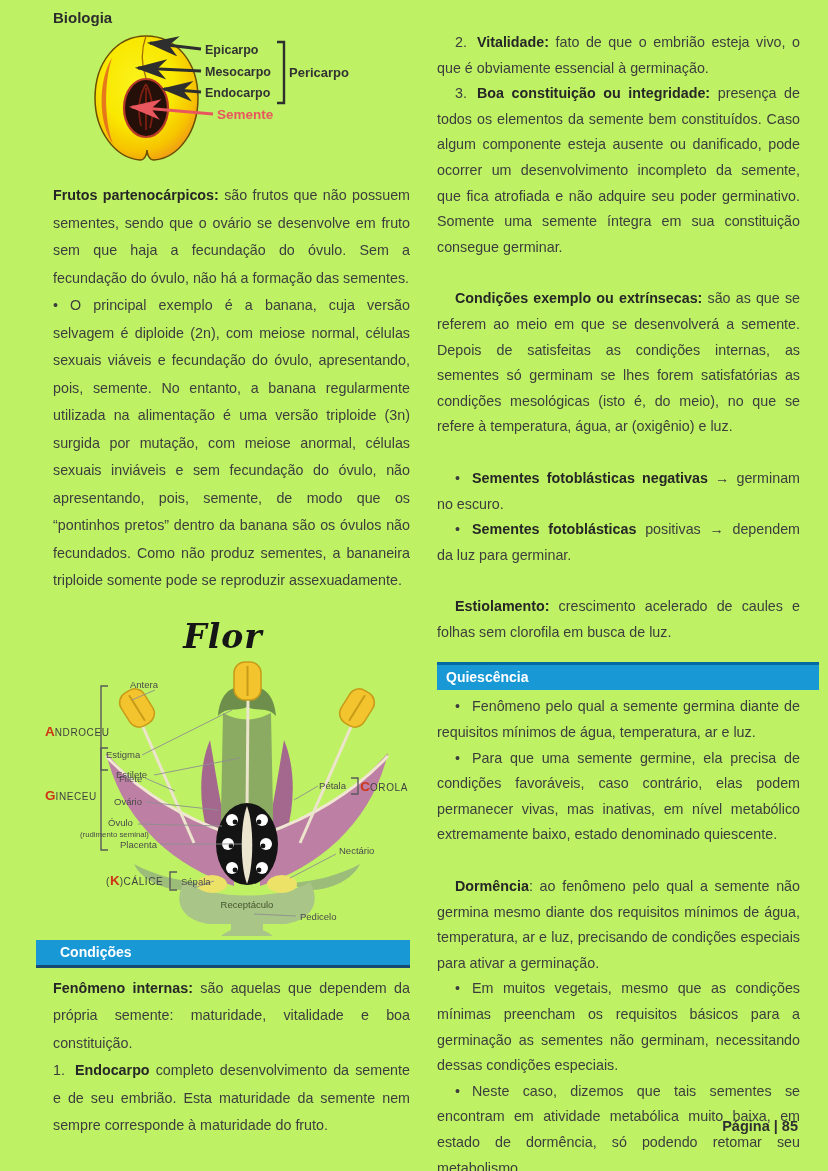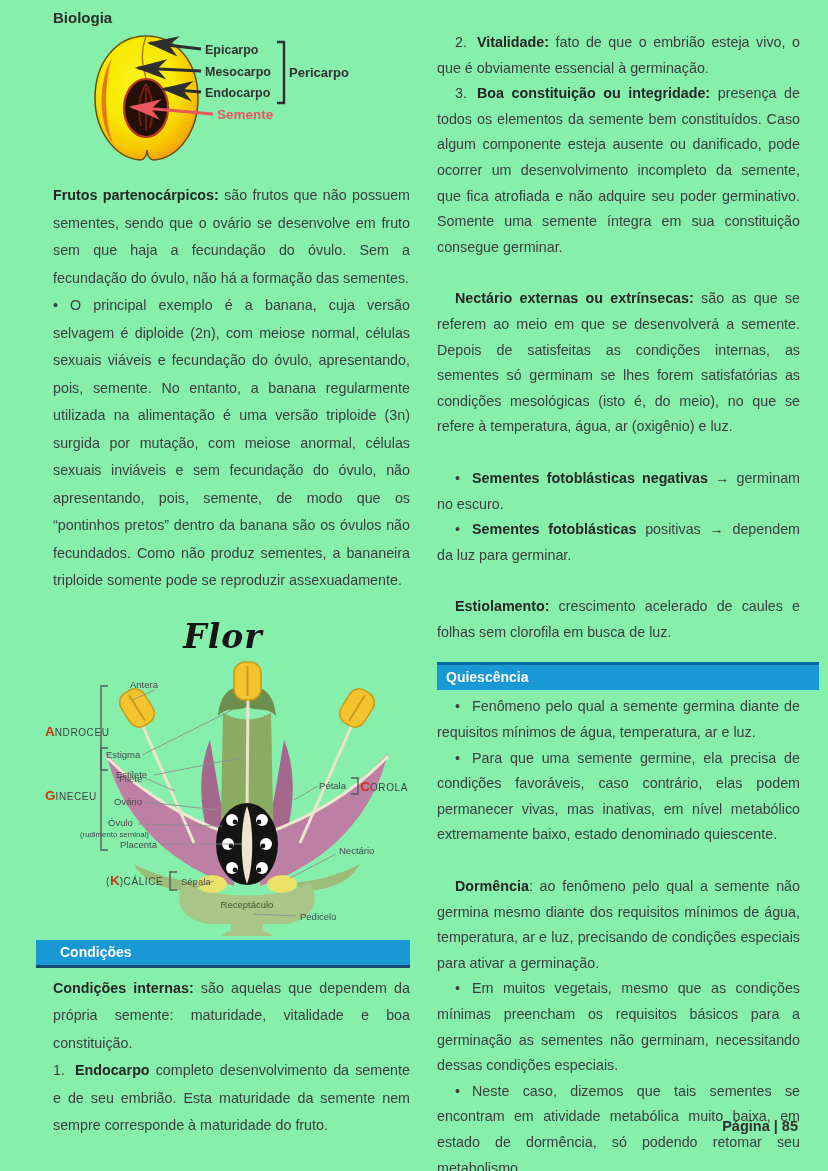--- a/index.html
+++ b/index.html
@@ -1,17 +1,17 @@
 <!DOCTYPE html>
 <html><head>
 <meta charset="utf-8">
 <style>
   html,body { margin:0; padding:0; background:#e9e9e9; }
   .page {
-    position:relative; width:828px; height:1171px; background:#86efac;
+    position:relative; width:828px; height:1171px; background:#bef264;
     font-family:"Liberation Sans", sans-serif; color:#3d3d3d; overflow:hidden;
     margin:0 auto;
   }
   .doc-header { position:absolute; left:53px; top:9px; font-size:15px; font-weight:700; color:#2d2d2d; }
   .doc-footer { position:absolute; right:30px; top:1118px; font-size:14.5px; font-weight:600; color:#2f2f2f; }
 
   .col-left  { position:absolute; left:36px;  top:28px; width:374px; }
   .col-right { position:absolute; left:437px; top:30px; width:373px; }
 
   .para { margin:0; text-align:justify; font-size:14.3px; }
@@ -195,29 +195,29 @@
       <text class="glab" x="297" y="196">Nectário</text>
       <text x="64" y="227"><tspan class="ggroup">(</tspan><tspan class="ginit">K</tspan><tspan class="ggroup">)CÁLICE</tspan></text>
       <path class="gbrk" d="M135,214 L128,214 L128,232 L135,232"></path>
       <text class="glab" x="139" y="227">Sépala</text>
       <text class="grec" x="205" y="250" text-anchor="middle">Receptáculo</text>
       <text class="glab" x="258" y="262">Pedicelo</text>
     </svg>
 
     
     <div class="banner banner-cond">Condições</div>
-    <p class="para"><b>Condições internas:</b><span> são aquelas que dependem da própria semente: maturidade, vitalidade e boa constituição.</span></p>
+    <p class="para"><b>Fenômeno internas:</b><span> são aquelas que dependem da própria semente: maturidade, vitalidade e boa constituição.</span></p>
     <p class="para"><span class="num plain">1.</span><b>Endocarpo</b><span> completo desenvolvimento da semente e de seu embrião. Esta maturidade da semente nem sempre corresponde à maturidade do fruto.</span></p>
   </div>
 
   <div class="col-right">
     <p class="para"><span class="num plain">2.</span><b>Vitalidade:</b><span> fato de que o embrião esteja vivo, o que é obviamente essencial à germinação.</span></p>
     <p class="para"><span class="num plain">3.</span><b>Boa constituição ou integridade:</b><span> presença de todos os elementos da semente bem constituídos. Caso algum componente esteja ausente ou danificado, pode ocorrer um desenvolvimento incompleto da semente, que fica atrofiada e não adquire seu poder germinativo. Somente uma semente íntegra em sua constituição consegue germinar.</span></p>
     <div class="sp"></div>
-    <p class="para"><b>Nectário externas ou extrínsecas:</b><span> são as que se referem ao meio em que se desenvolverá a semente. Depois de satisfeitas as condições internas, as sementes só germinam se lhes forem satisfatórias as condições mesológicas (isto é, do meio), no que se refere à temperatura, água, ar (oxigênio) e luz.</span></p>
+    <p class="para"><b>Condições exemplo ou extrínsecas:</b><span> são as que se referem ao meio em que se desenvolverá a semente. Depois de satisfeitas as condições internas, as sementes só germinam se lhes forem satisfatórias as condições mesológicas (isto é, do meio), no que se refere à temperatura, água, ar (oxigênio) e luz.</span></p>
     <div class="sp"></div>
     <p class="para"><span class="blt">•</span><b>Sementes fotoblásticas negativas</b><span> → germinam no escuro.</span></p>
     <p class="para"><span class="blt">•</span><b>Sementes fotoblásticas</b><span> positivas → dependem da luz para germinar.</span></p>
     <div class="sp"></div>
     <p class="para"><b>Estiolamento:</b><span> crescimento acelerado de caules e folhas sem clorofila em busca de luz.</span></p>
     <div class="sp-s"></div>
     <div class="banner banner-qui">Quiescência</div>
     <p class="para"><span class="blt">•</span><span>Fenômeno pelo qual a semente germina diante de requisitos mínimos de água, temperatura, ar e luz.</span></p>
     <p class="para"><span class="blt">•</span><span>Para que uma semente germine, ela precisa de condições favoráveis, caso contrário, elas podem permanecer vivas, mas inativas, em nível metabólico extremamente baixo, estado denominado quiescente.</span></p>
     <div class="sp"></div>

